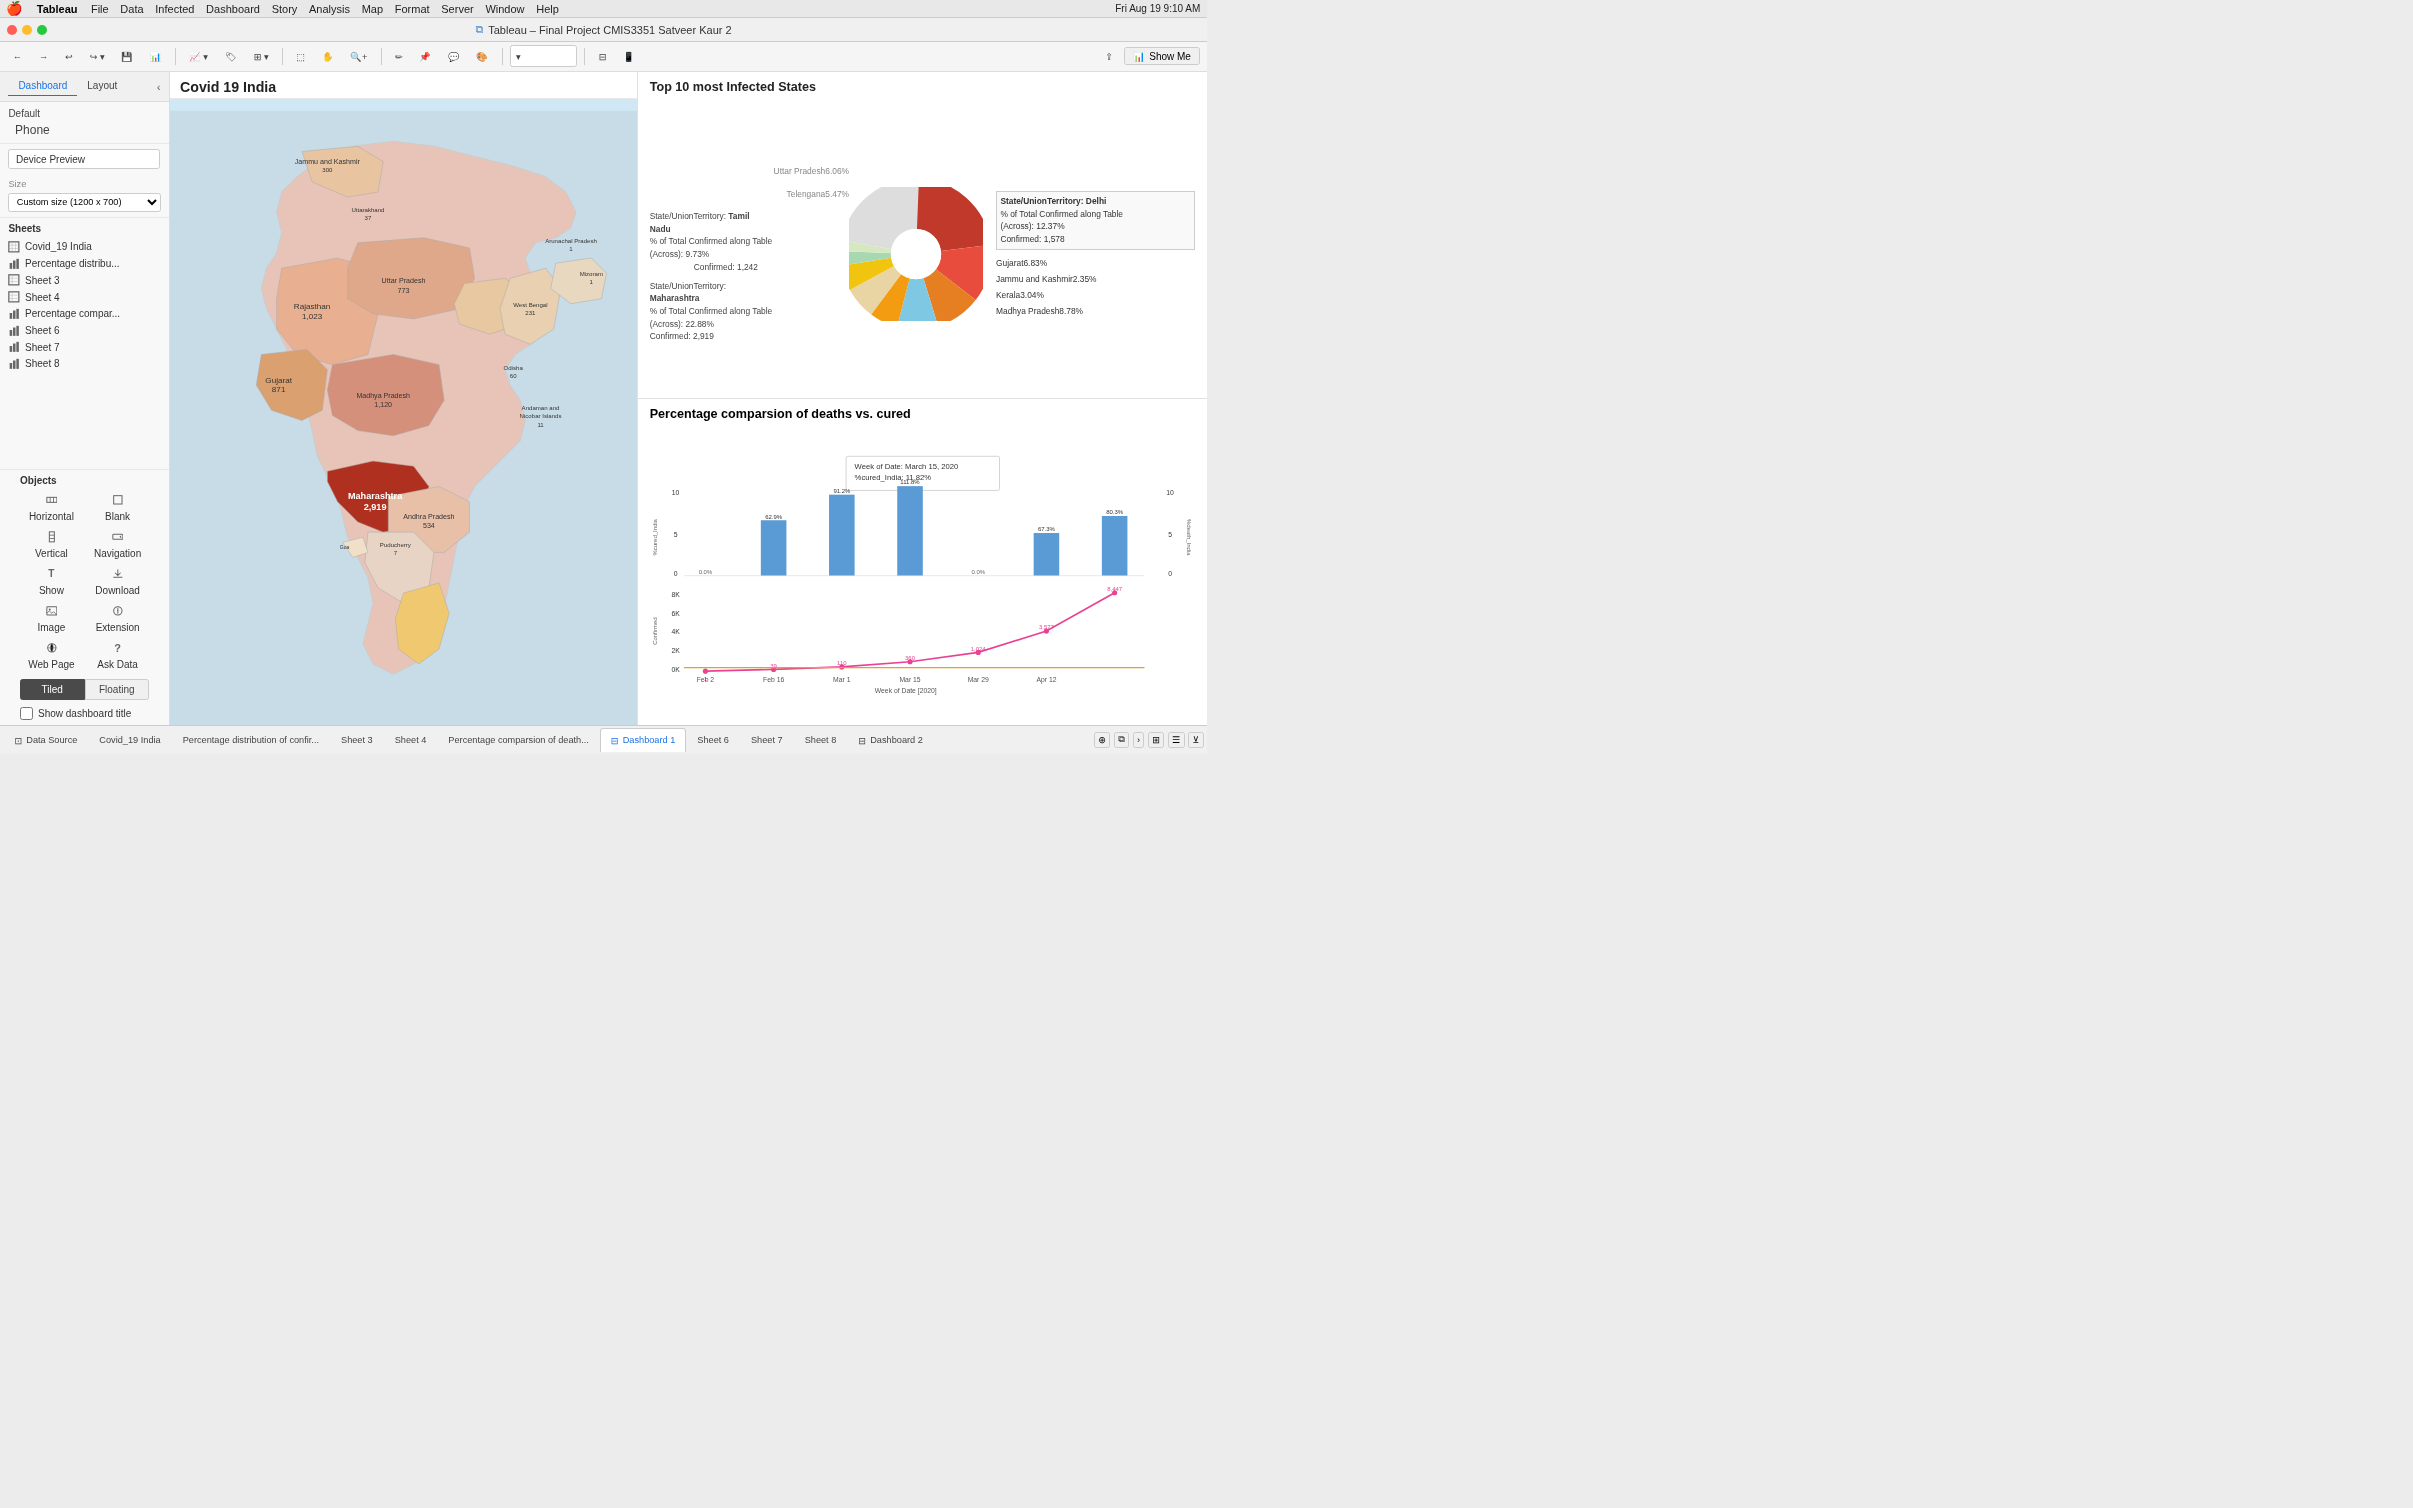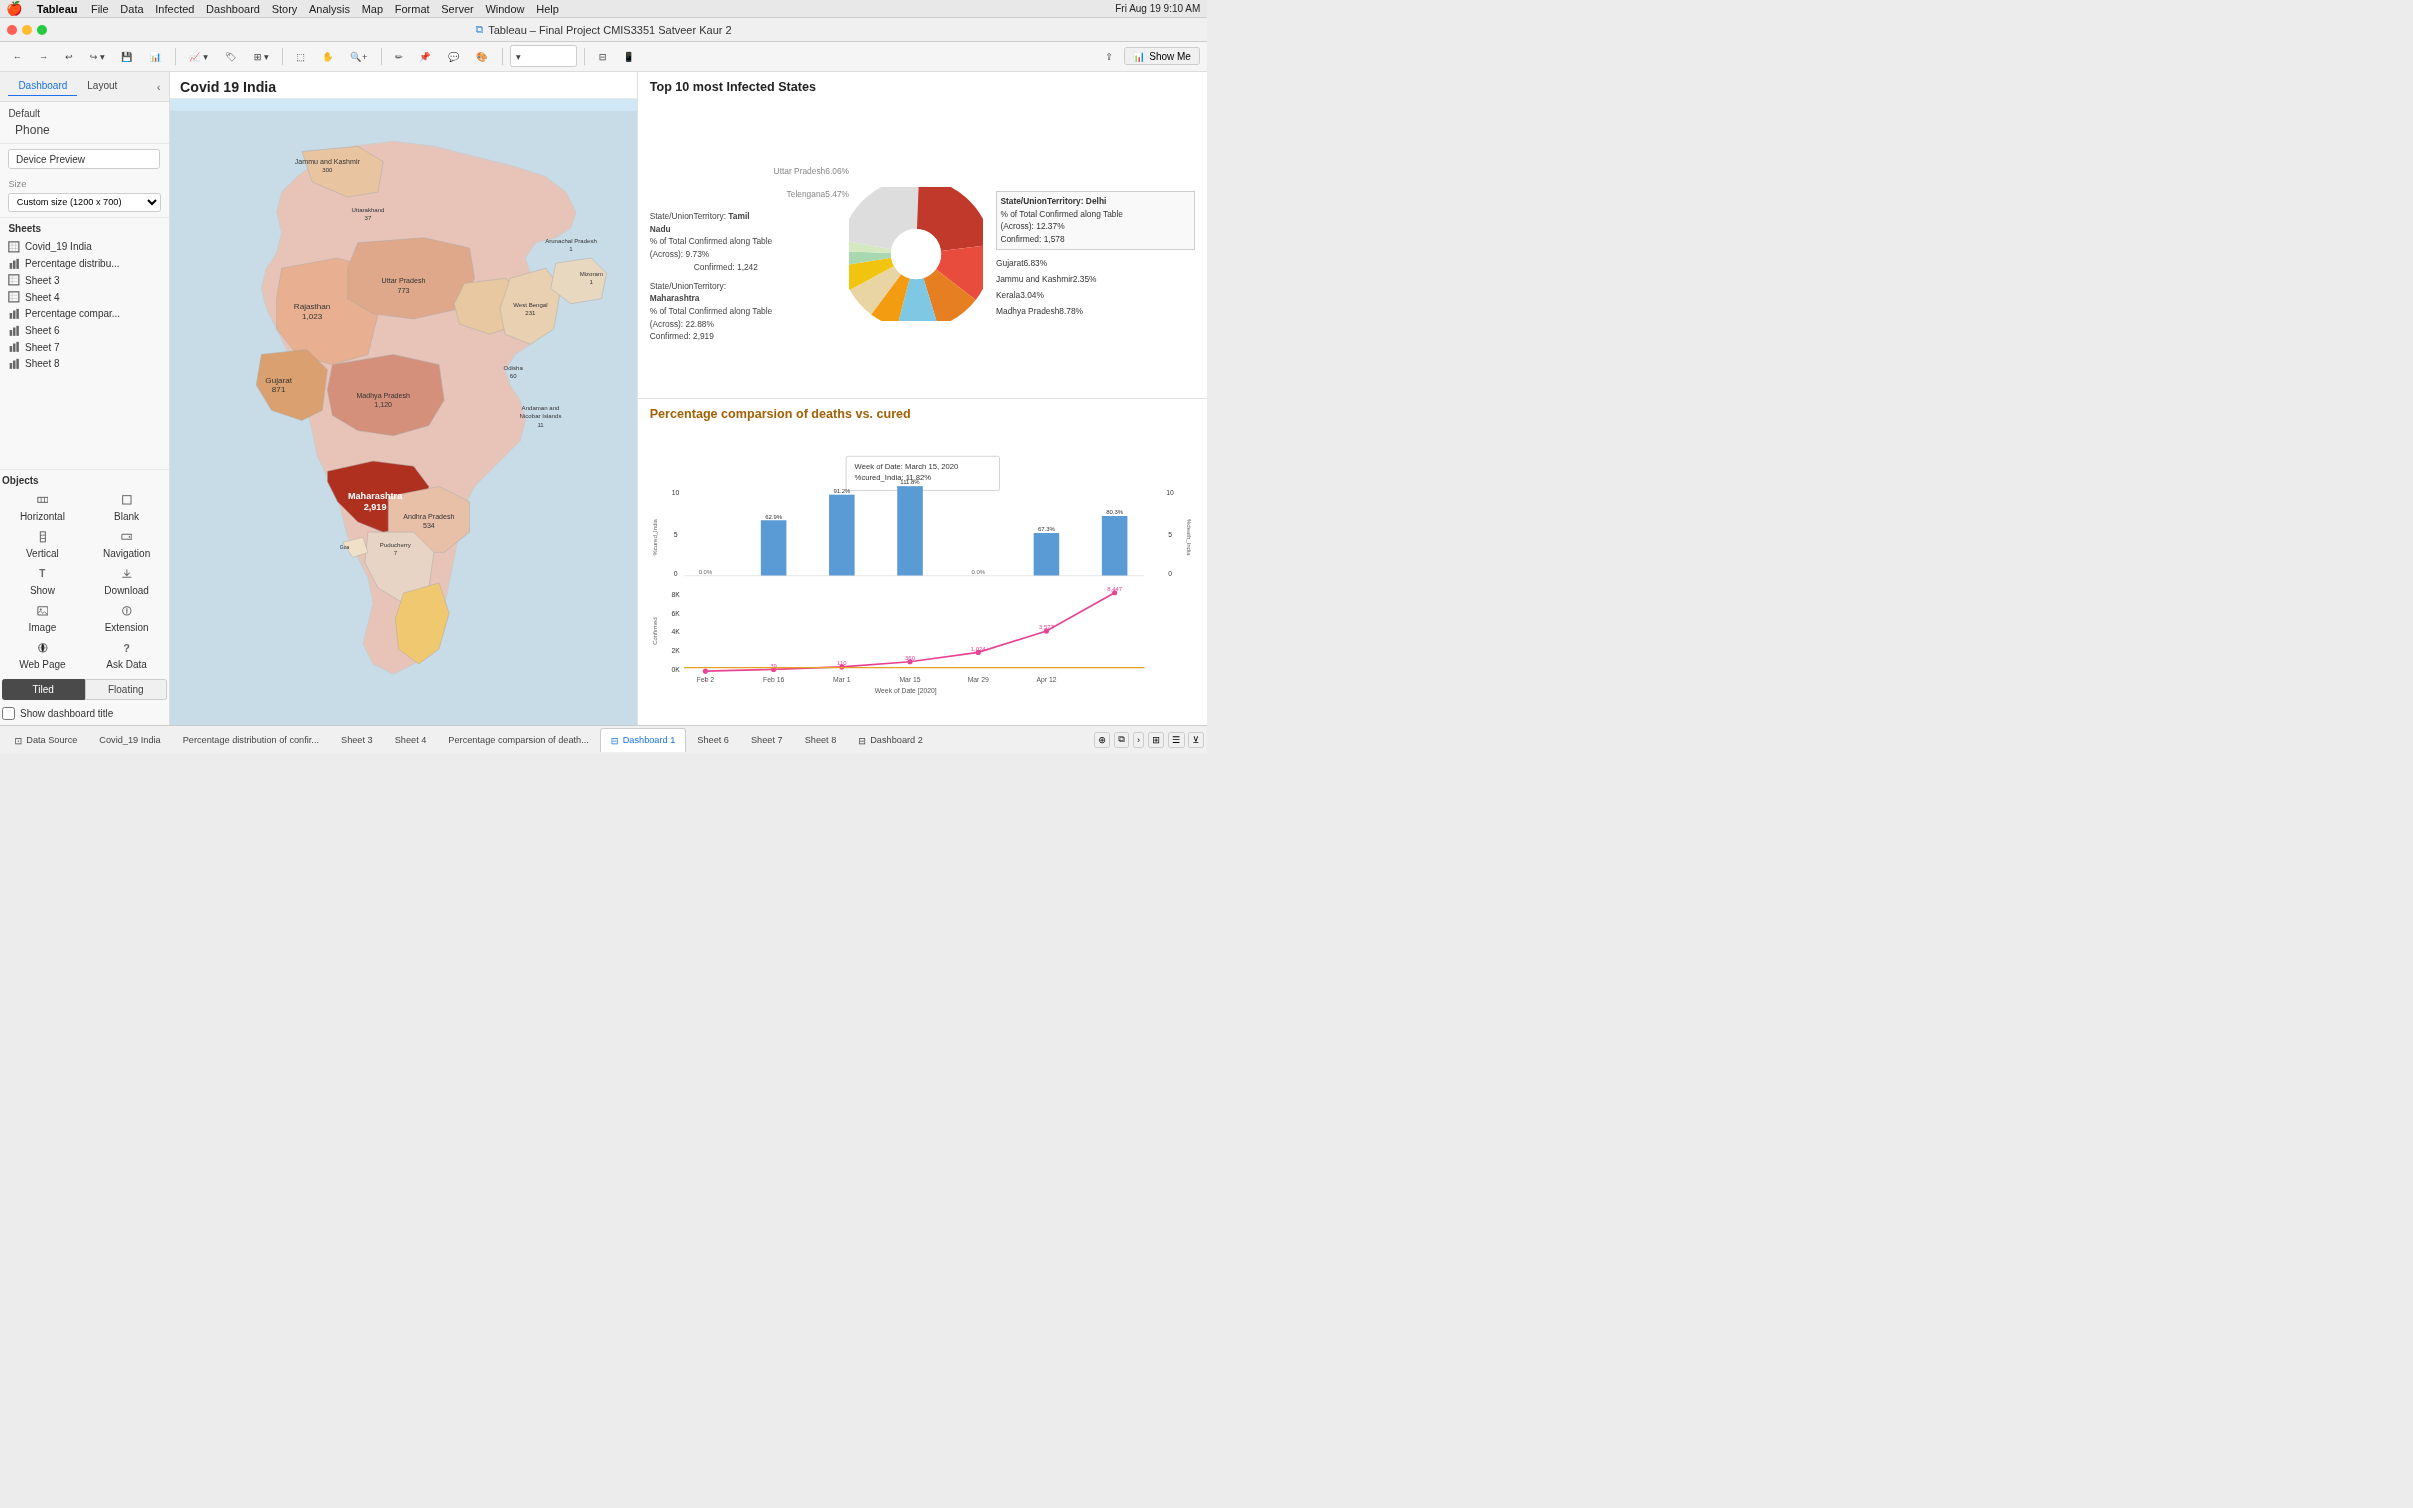--- a/index.html
+++ b/index.html
@@ -45,21 +45,21 @@
 
     .size-section { padding: 5px 8.4px; border-bottom: 0.8px solid #e8e8e8; }
     .size-label { font-size: 9.2px; color: #888; margin-bottom: 3.4px; }
     .size-select { width: 100%; font-size: 9.2px; padding: 2.5px 3.4px; border: 0.8px solid #ccc; border-radius: 2.5px; background: white; cursor: pointer; }
 
     .sheets-section { padding: 5px 8.4px; flex: 1; }
     .sheets-title { font-size: 10px; font-weight: 600; color: #333; margin-bottom: 5px; }
     .sheet-item { display: flex; align-items: center; gap: 5px; padding: 2.5px 0; cursor: pointer; font-size: 10px; color: #333; }
     .sheet-icon { width: 11.7px; height: 11.7px; display: flex; align-items: center; justify-content: center; flex-shrink: 0; }
 
-    .objects-section { padding: 5px 2px; border-top: 0.8px solid #e8e8e8; }
+    .objects-section { padding: 5px 20px; border-top: 0.8px solid #e8e8e8; }
     .objects-title { font-size: 10px; font-weight: 600; color: #333; margin-bottom: 5px; }
     .objects-grid { display: grid; grid-template-columns: 1fr 1fr; gap: 3.4px; margin-bottom: 6.7px; }
     .object-item { display: flex; align-items: center; gap: 4.2px; padding: 2.5px 3.4px; cursor: pointer; font-size: 10px; color: #333; border-radius: 2.5px; flex-direction: column; }
     .object-icon { width: 13.4px; height: 13.4px; display: flex; align-items: center; justify-content: center; flex-shrink: 0; font-size: 8.4px; }
 
     .tiled-floating { display: flex; margin-top: 6.7px; }
     .tf-btn { flex: 1; padding: 4.2px 0; font-size: 10px; cursor: pointer; border: 0.8px solid #ccc; background: #f0f0f0; color: #444; text-align: center; }
     .tf-btn.active { background: #4a4a4a; color: white; border-color: #4a4a4a; }
     .tf-btn:first-child { border-radius: 2.5px 0 0 2.5px; }
     .tf-btn:last-child { border-radius: 0 2.5px 2.5px 0; }
@@ -74,21 +74,21 @@
 
     
     .map-area { width: 100%; height: 100%; background: #d4e8f0; position: relative; overflow: hidden; }
 
     
     .pie-section { flex: 1; padding: 8.4px 11.7px; border-bottom: 0.8px solid #e0e0e0; overflow: hidden; }
     .pie-section-title { font-size: 12.6px; font-weight: 600; color: #222; margin-bottom: 5px; }
 
     
     .bar-section { flex: 1; padding: 8.4px 11.7px; overflow: hidden; }
-    .bar-section-title { font-size: 12.6px; font-weight: 600; color: #a16207; margin-bottom: 3.4px; }
+    .bar-section-title { font-size: 12.6px; font-weight: 600; color: #000000; margin-bottom: 3.4px; }
 
     
     .tab-bar { height: 29px; background: #f0f0f0; border-top: 0.8px solid #ccc; display: flex; align-items: center; padding: 0 3.4px; gap: 0; overflow-x: auto; }
     .tab-item { height: 23.5px; padding: 0 10px; display: flex; align-items: center; gap: 4.2px; font-size: 9.2px; color: #444; cursor: pointer; border: 0.8px solid transparent; border-bottom: none; border-radius: 3.4px 3.4px 0 0; white-space: nowrap; }
     .tab-item.active { background: white; border-color: #ccc; color: #1a73e8; font-weight: 500; }
     .tab-datasource { color: #444; }
     .tab-bar-right { margin-left: auto; display: flex; align-items: center; gap: 3.4px; }
     .tab-action-btn { padding: 1.7px 3.4px; background: transparent; border: 0.8px solid #ccc; border-radius: 2.5px; cursor: pointer; font-size: 9.2px; }
 
     

